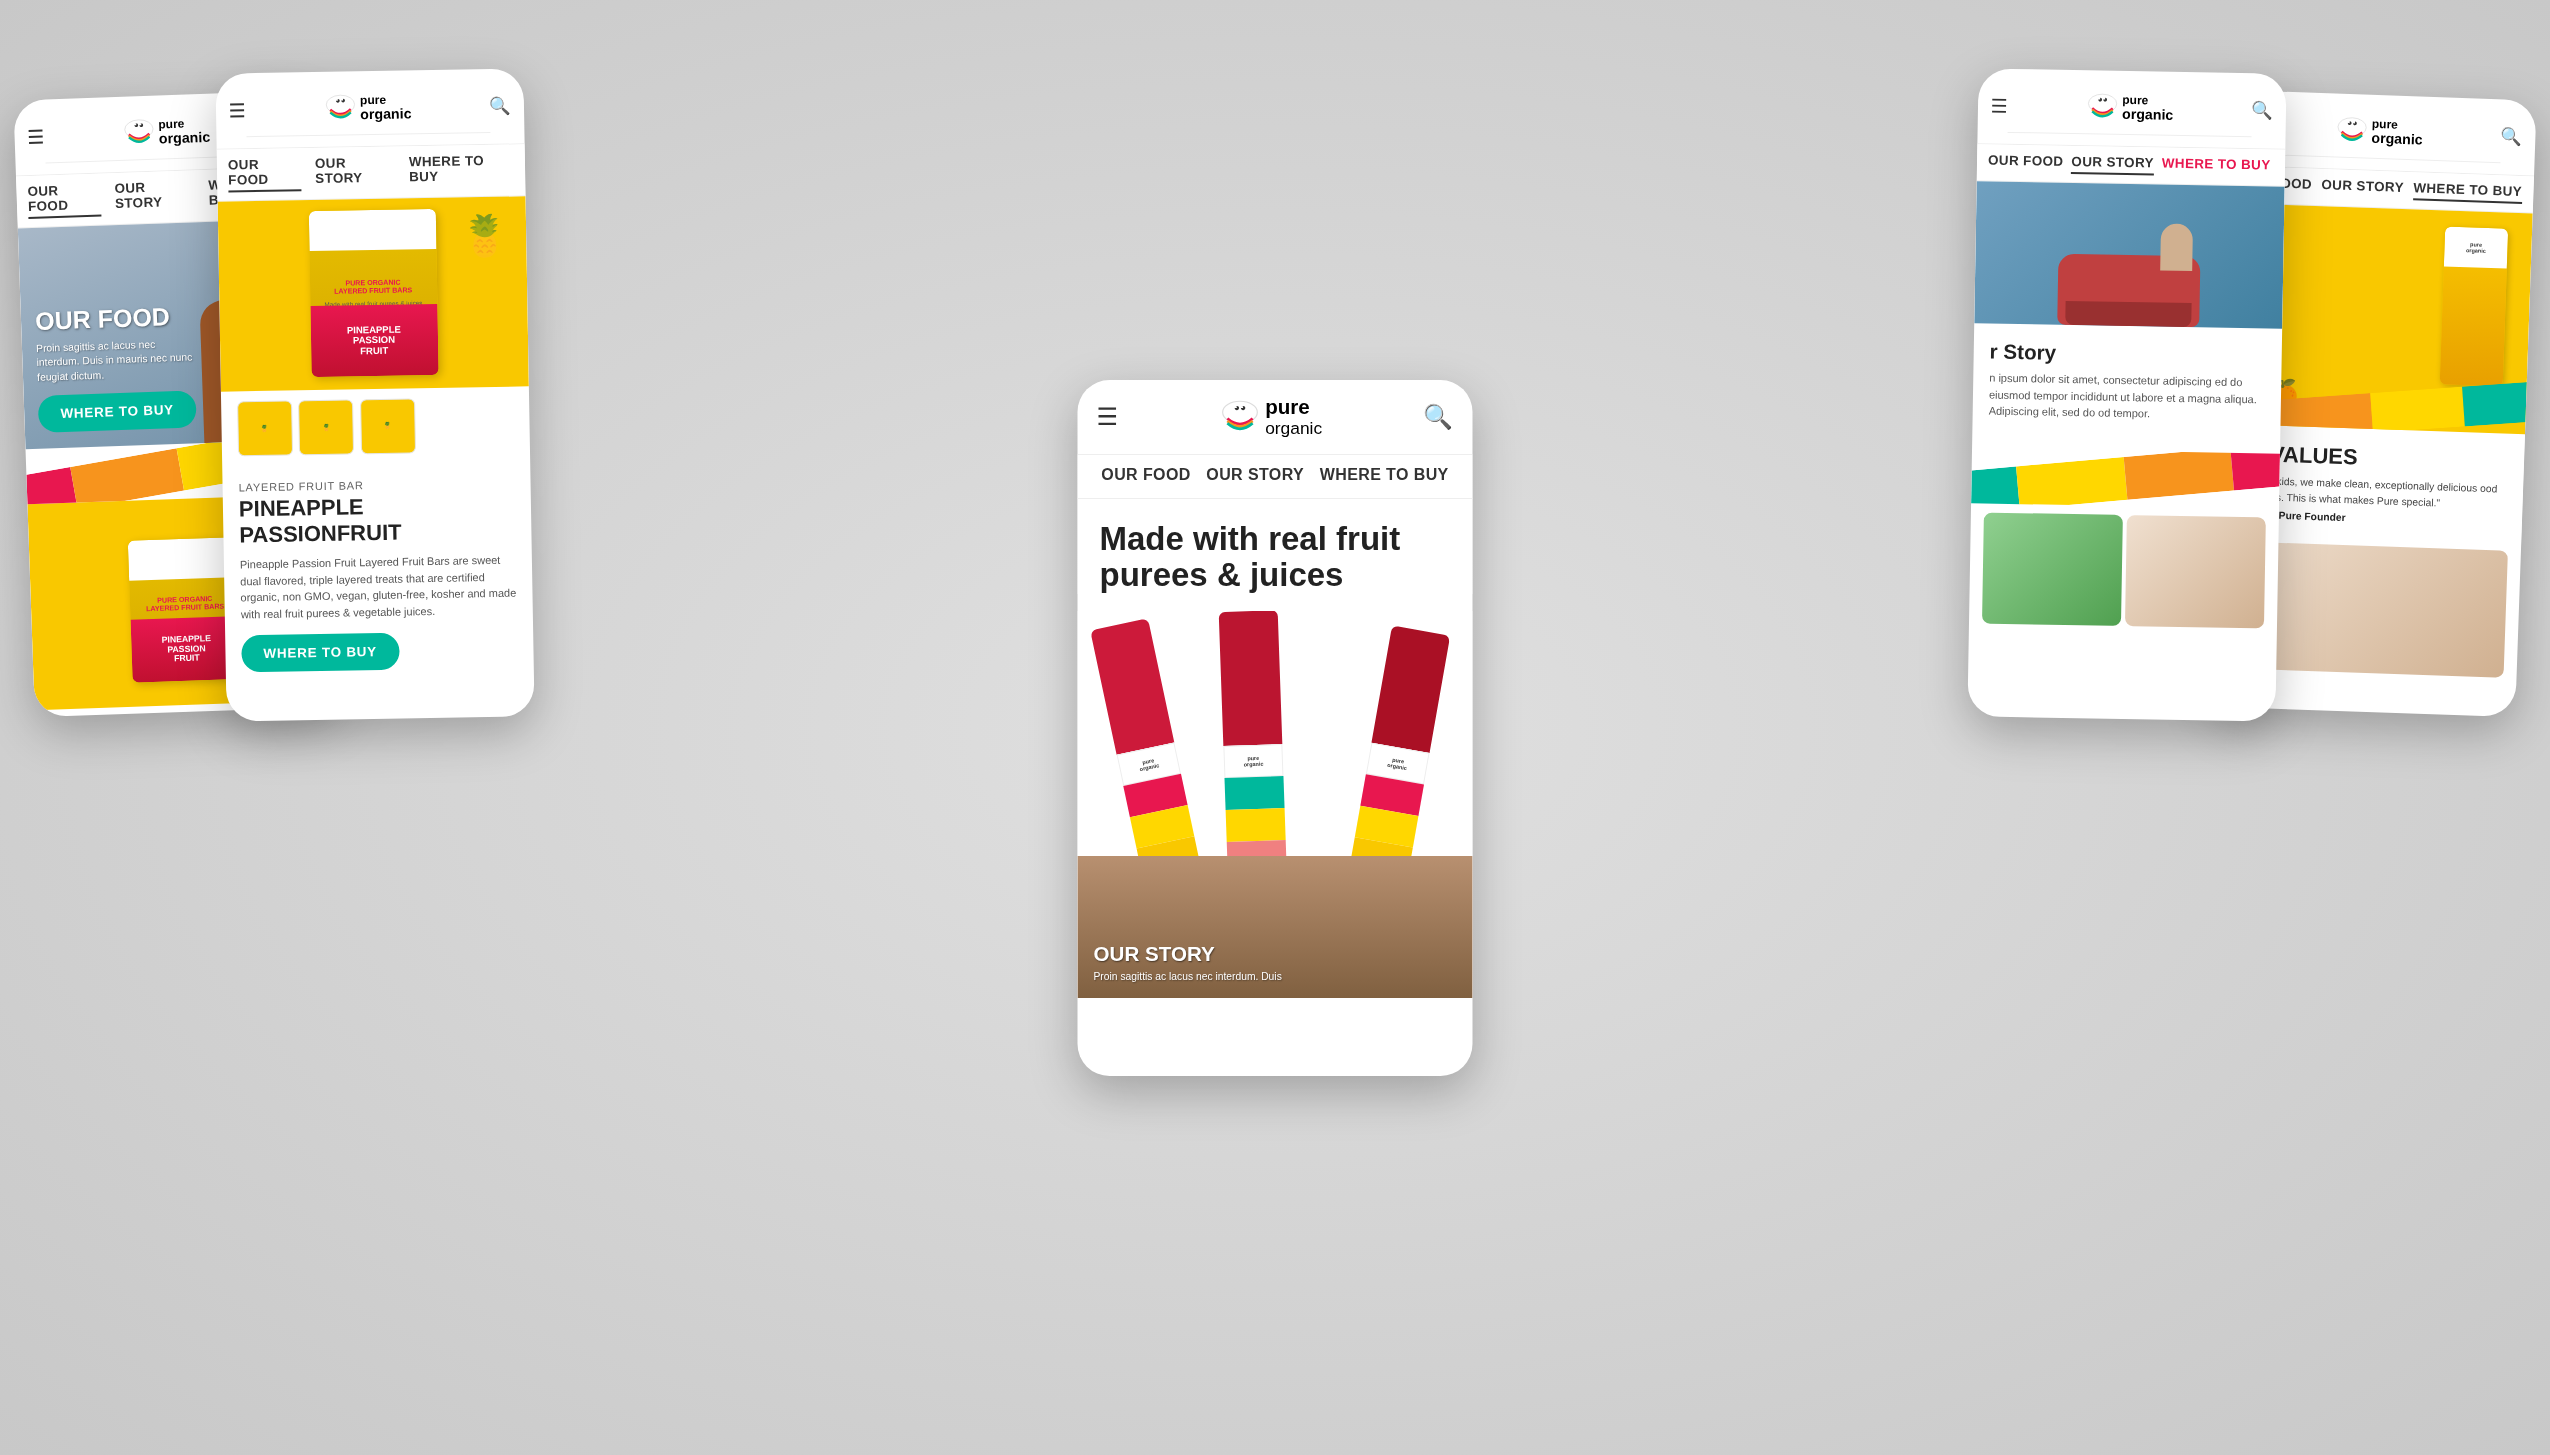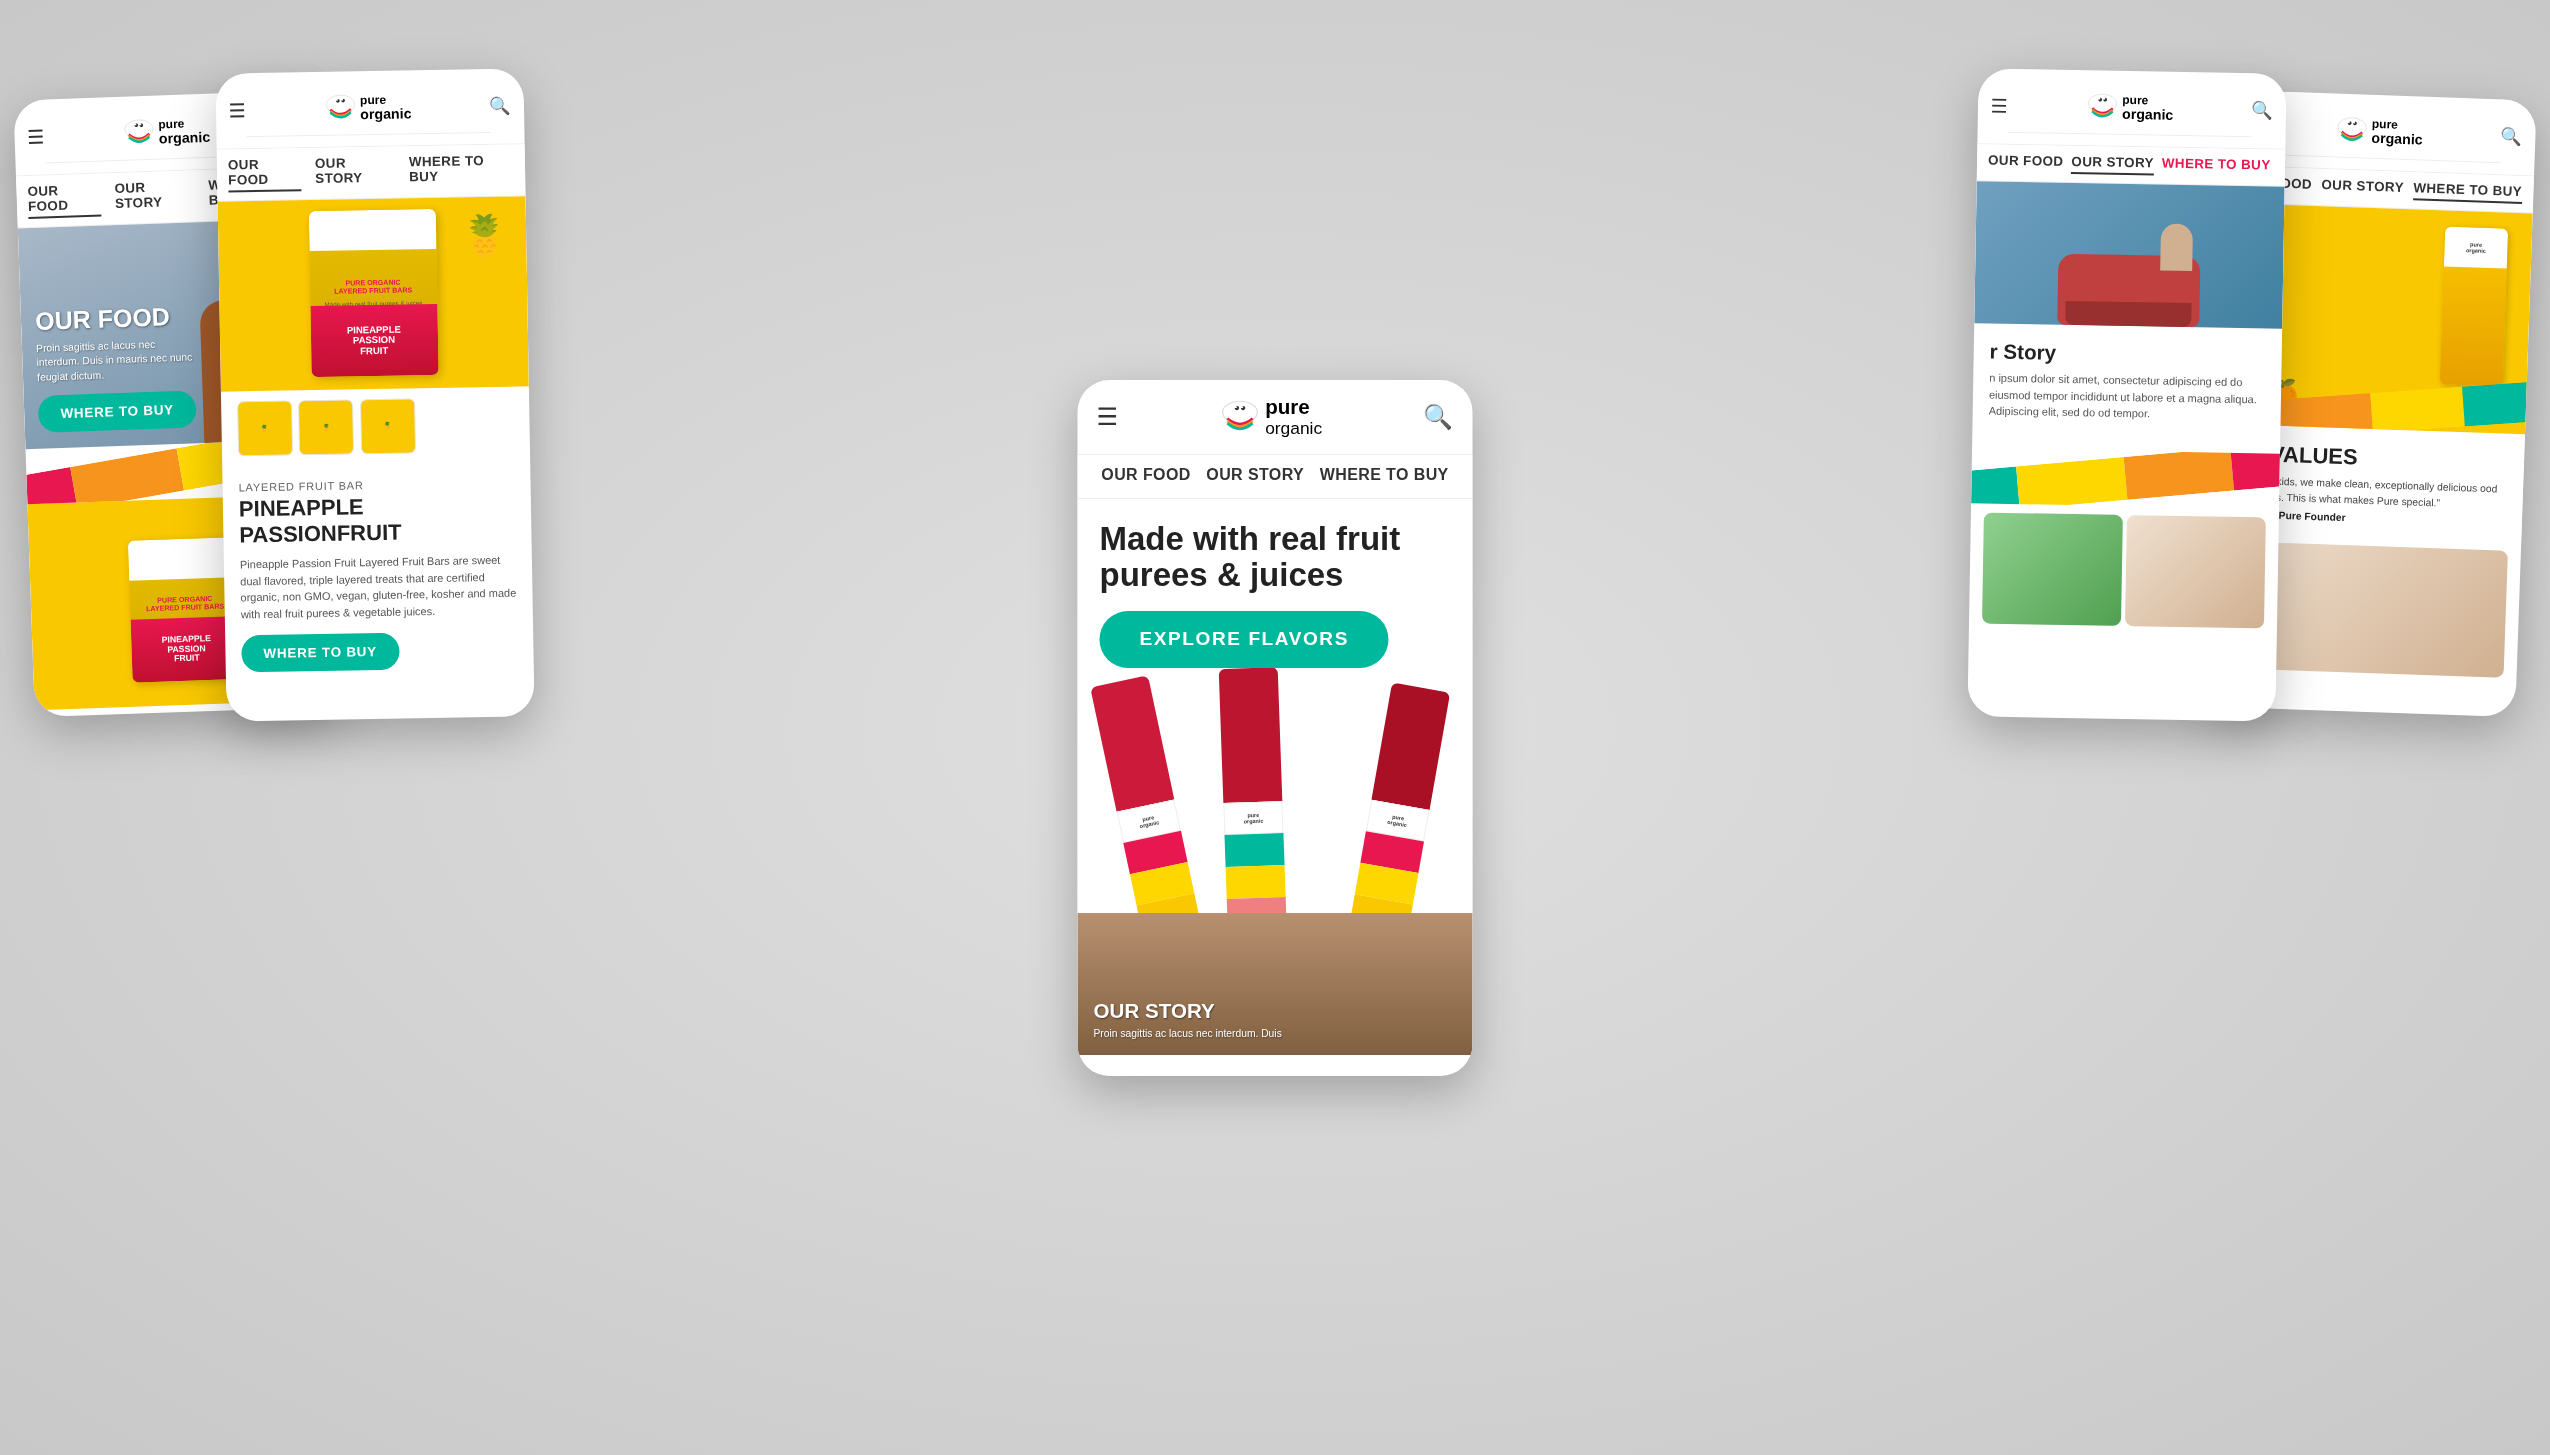--- a/index.html
+++ b/index.html
@@ -566,21 +566,20 @@
     </div>
 
     <div class="nav-links" style="justify-content:space-around;padding:11px 16px;gap:0;">
       <span class="nav-link">OUR FOOD</span>
       <span class="nav-link">OUR STORY</span>
       <span class="nav-link">WHERE TO BUY</span>
     </div>
 
     <div style="padding:22px 22px 0;background:#fff;">
       <div style="font-size:33px;font-weight:900;color:#222;line-height:1.1;margin-bottom:17.4px;">Made with real fruit purees &amp; juices</div>
-      <div class="btn-teal-large">EXPLORE FLAVORS</div>
     </div>
 
     <div style="position:relative;height:245px;background:#fff;overflow:hidden;">
 
       <div style="position:absolute;left:63px;bottom:-8px;width:59px;height:245px;transform:rotate(-12deg);transform-origin:bottom center;">
         <div style="width:59px;height:127px;background:#cc1a3a;border-radius:6.3px 6.3px 0 0;"></div>
         <div style="width:59px;height:32px;background:#fff;border:1.6px solid #eee;display:flex;align-items:center;justify-content:center;overflow:hidden;">
           <div style="font-size:5.5px;font-weight:700;color:#333;text-align:center;">pure<br>organic</div>
         </div>
         <div style="width:59px;height:32px;background:#e8174f;border-radius:0;"></div>

